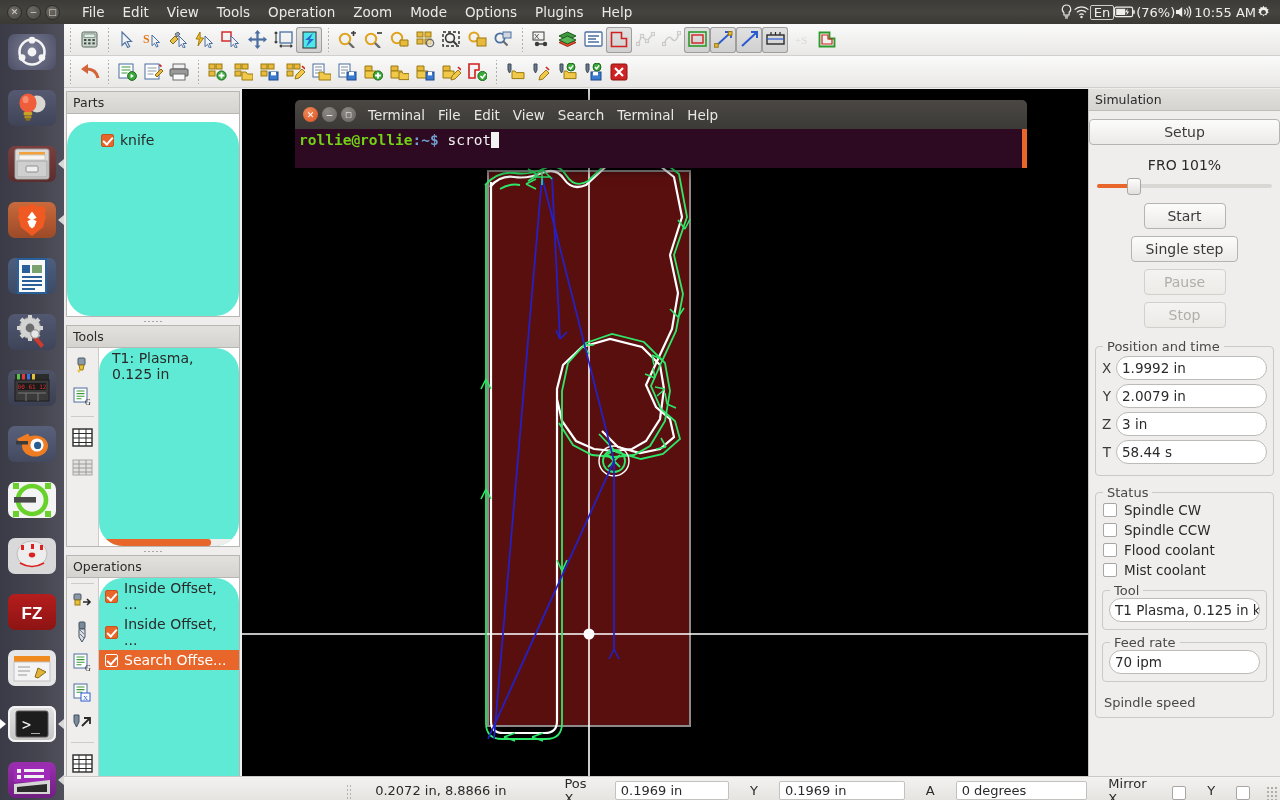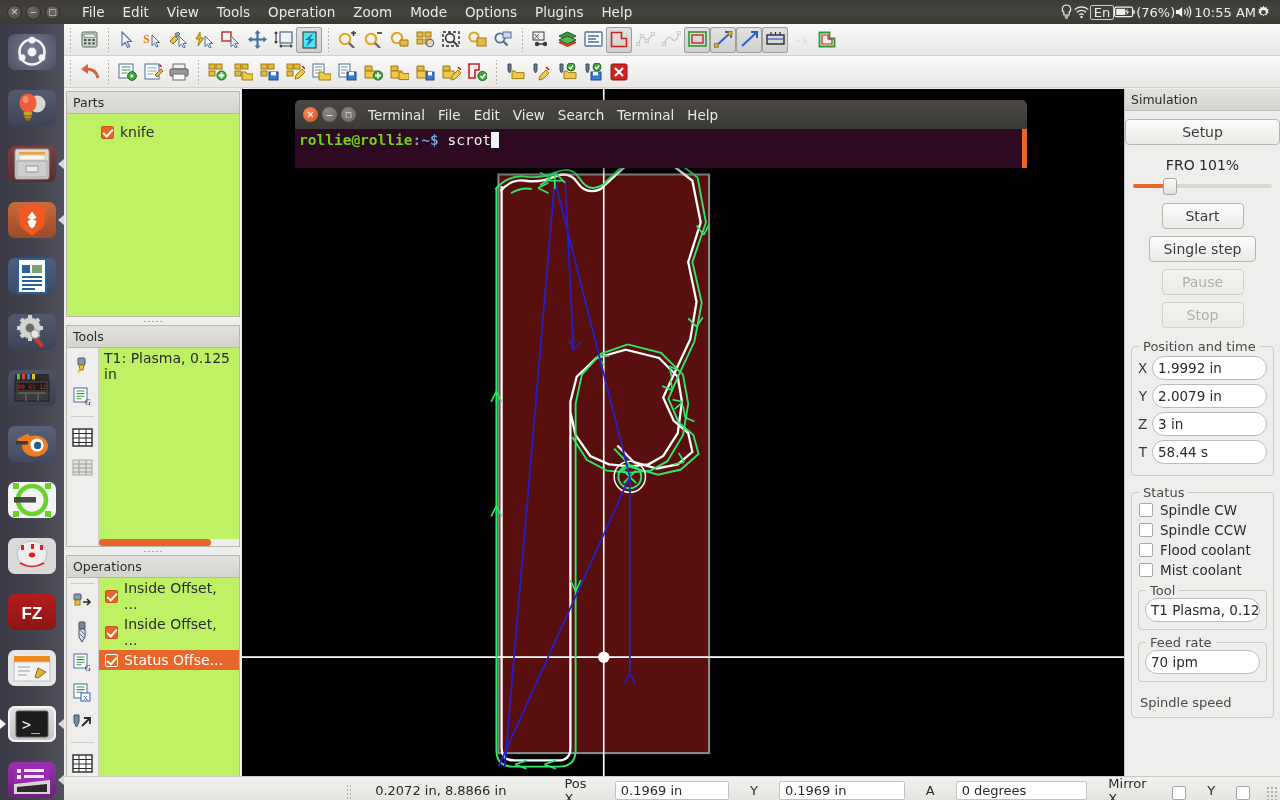--- a/index.html
+++ b/index.html
@@ -55,37 +55,37 @@
   .tbtn.dis{ opacity:.38; }
   
   #body{ position:absolute; left:0; top:65px; width:1216px; height:711px; display:flex; }
   #leftcol{ width:178px; background:#efeeec; padding:2px 2px 0 2px; display:flex; flex-direction:column;}
   .gbox{ border:1px solid #b8b6b3; background:#fff; display:flex; flex-direction:column; }
   .gtitle{ background:linear-gradient(to bottom,#e3e1de,#d5d3d0); border-bottom:1px solid #b8b6b3;
            font-size:12.5px; padding:3px 6px; color:#2a2a2a; }
   .ghandle{ height:8px; display:flex;align-items:center;justify-content:center;}
   .ghandle i{ display:block;width:20px;height:3px;
      background-image:radial-gradient(#a9a7a4 40%,transparent 45%); background-size:4px 3px;}
-  .listarea{ flex:1; background:#bef264; overflow:hidden; position:relative;}
+  .listarea{ flex:1; background:#5eead4; overflow:hidden; position:relative;border-radius:24px;}
   .panelflex{ display:flex; flex:1; min-height:0;}
   .vtools{ width:32px; background:#efeeec; border-right:1px solid #cdcbc8; padding-top:3px;}
   .vt{ width:30px;height:30px;display:flex;align-items:center;justify-content:center;}
   .row{ display:flex; align-items:center; gap:6px; padding:2px 6px; font-size:14px; color:#2a2a2a;}
   .row.sel{ background:#e8662a; color:#fff; }
   .cbx{ width:13px;height:13px;border:1px solid #a8a6a3;background:#fff;border-radius:2px;
         display:inline-block;position:relative;flex:none;}
   .cbx.on{ background:#e8662a;border-color:#c9521d;}
   .cbx.on::after{content:'';position:absolute;left:3px;top:0px;width:4px;height:8px;
         border:solid #fff;border-width:0 2px 2px 0;transform:rotate(42deg);}
   .row.sel .cbx.on{ background:#e8662a; border-color:#fff;}
   
   #viewwrap{ flex:1; position:relative; background:#3a3a3a; overflow:hidden;}
   #canvas{ position:absolute; inset:0; }
   
-  #rightcol{ width:156px; background:#efeeec; border-left:1px solid #c6c4c1; position:relative;}
+  #rightcol{ width:192px; background:#efeeec; border-left:1px solid #c6c4c1; position:relative;}
   .rtitle{ background:linear-gradient(to bottom,#e3e1de,#d6d4d1); border-bottom:1px solid #bfbdba;
            font-size:12.5px; padding:3px 6px;}
   .btn{ display:block; margin:0 auto; padding:4px 14px; font-size:14px;
         background:linear-gradient(to bottom,#fcfcfc,#eceae7); border:1px solid #b6b4b1;
         border-radius:4px; color:#3a3a3a; cursor:default; min-width:82px; text-align:center;}
   .btn.dis{ color:#b0aeab; background:linear-gradient(to bottom,#f4f3f1,#edebe8); border-color:#d2d0cd;}
   .fro{ text-align:center; font-size:14px; margin:12px 0 6px;}
   .slider{ position:relative; height:14px; margin:0 8px 10px;}
   .slider .track{ position:absolute; left:0; right:0; top:5px; height:4px; background:#d9d7d4; border-radius:2px;}
   .slider .fill{ position:absolute; left:0; top:5px; height:4px; width:34px; background:#e8662a; border-radius:2px;}
@@ -780,21 +780,21 @@
           <rect x="1" y="1" width="16" height="16" rx="1.5" fill="#cf2222" stroke="#8a1212"></rect>
           <path d="M5 5l8 8M13 5l-8 8" stroke="#fff" stroke-width="2.2"></path>
         </svg>
     </div>
   </div>
 
   <div id="body">
 
     <div id="leftcol">
 
-      <div class="gbox" style="height:226px;">
+      <div class="gbox" style="height:226px;gap:8px;">
         <div class="gtitle">Parts</div>
         <div class="listarea" style="padding-top:8px;">
           <div class="row" style="padding-left:34px;">
             <span class="cbx on"></span>
             <span>knife</span>
           </div>
         </div>
       </div>
       <div class="ghandle">
           <i></i>
@@ -832,21 +832,21 @@
             <div class="vt">
               <svg width="21" height="17" viewBox="0 0 21 17">
                   <rect x="1" y="1" width="19" height="15" fill="#e4e2df" stroke="#a8a6a3"></rect>
                   <g stroke="#9a9a9a">
                     <path d="M1 5h19M1 9h19M1 13h19M7 1v15M14 1v15"></path>
                   </g>
                 </svg>
             </div>
           </div>
           <div class="listarea">
-            <div class="row" style="padding-left:5px;">
+            <div class="row" style="padding-left:13px;">
               <span>T1: Plasma, 0.125 in</span>
             </div>
             <div style="position:absolute;left:0;bottom:0;height:7px;width:100%;background:#efeeec;">
               <div style="height:7px;width:80%;background:#e8662a;border-radius:3px;"></div>
             </div>
           </div>
         </div>
       </div>
       <div class="ghandle">
           <i></i>
@@ -910,21 +910,21 @@
             <div class="row">
               <span class="cbx on"></span>
               <span>Inside Offset, ...</span>
             </div>
             <div class="row">
               <span class="cbx on"></span>
               <span>Inside Offset, ...</span>
             </div>
             <div class="row sel">
               <span class="cbx on"></span>
-              <span>Status Offse...</span>
+              <span>Search Offse...</span>
             </div>
           </div>
         </div>
       </div>
     </div>
 
     <div id="viewwrap">
       <svg id="canvas" viewBox="0 0 846 688" preserveAspectRatio="none">
 
         <rect x="0" y="0" width="846" height="688" fill="#000000"></rect>

